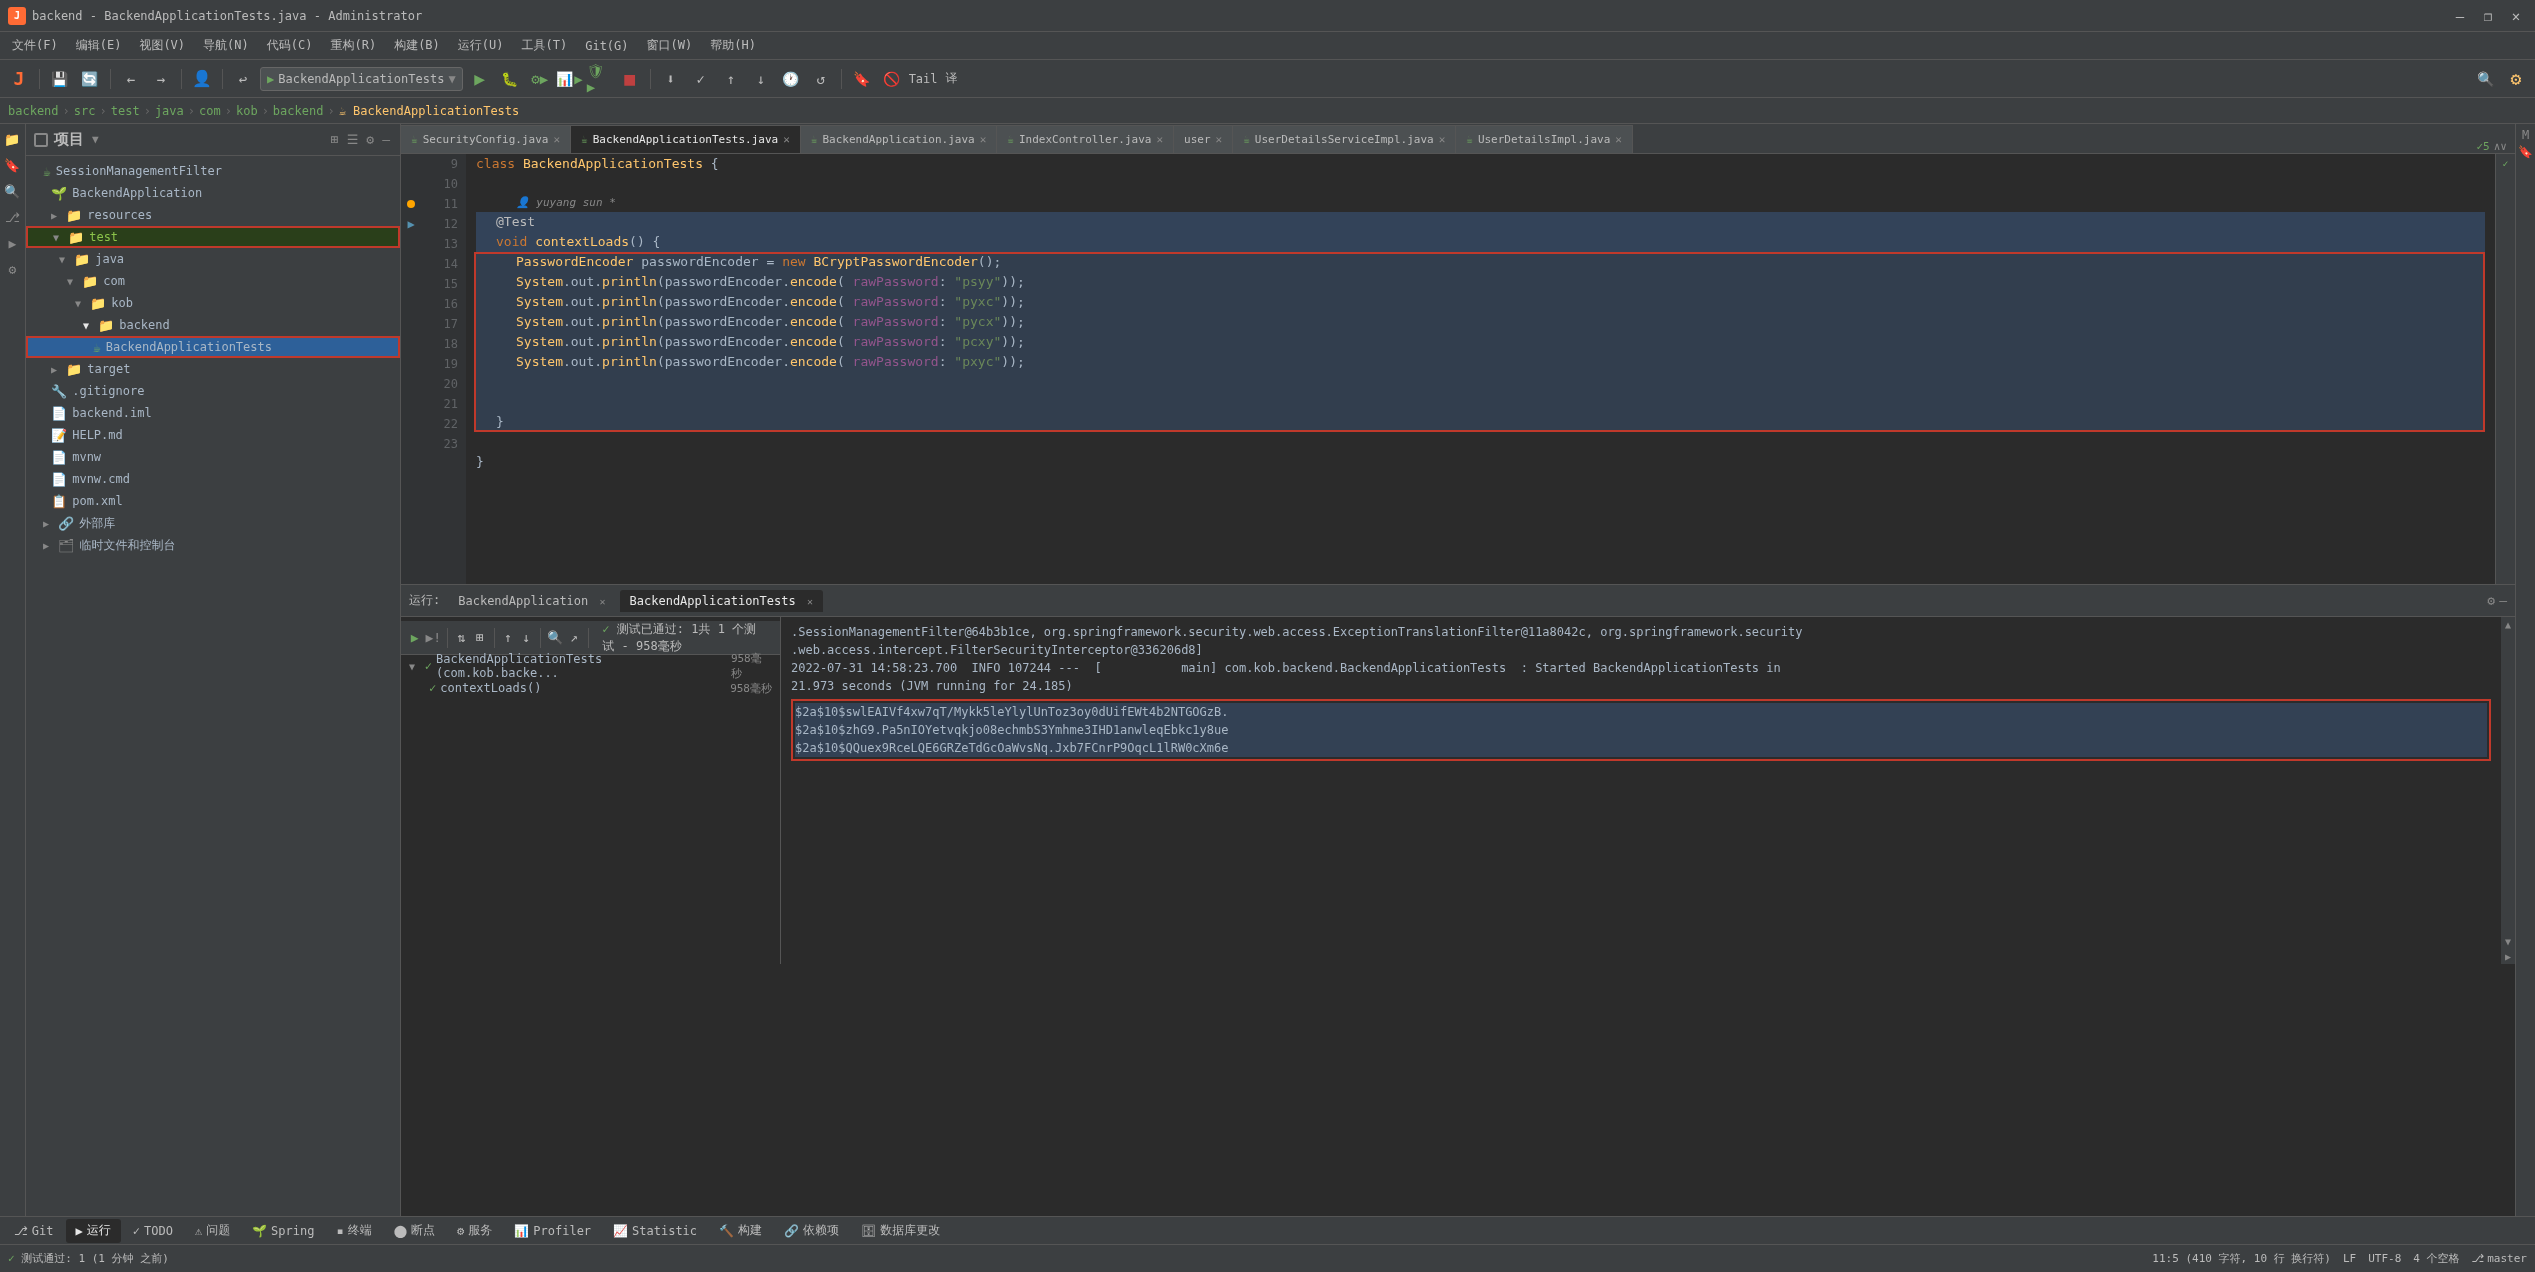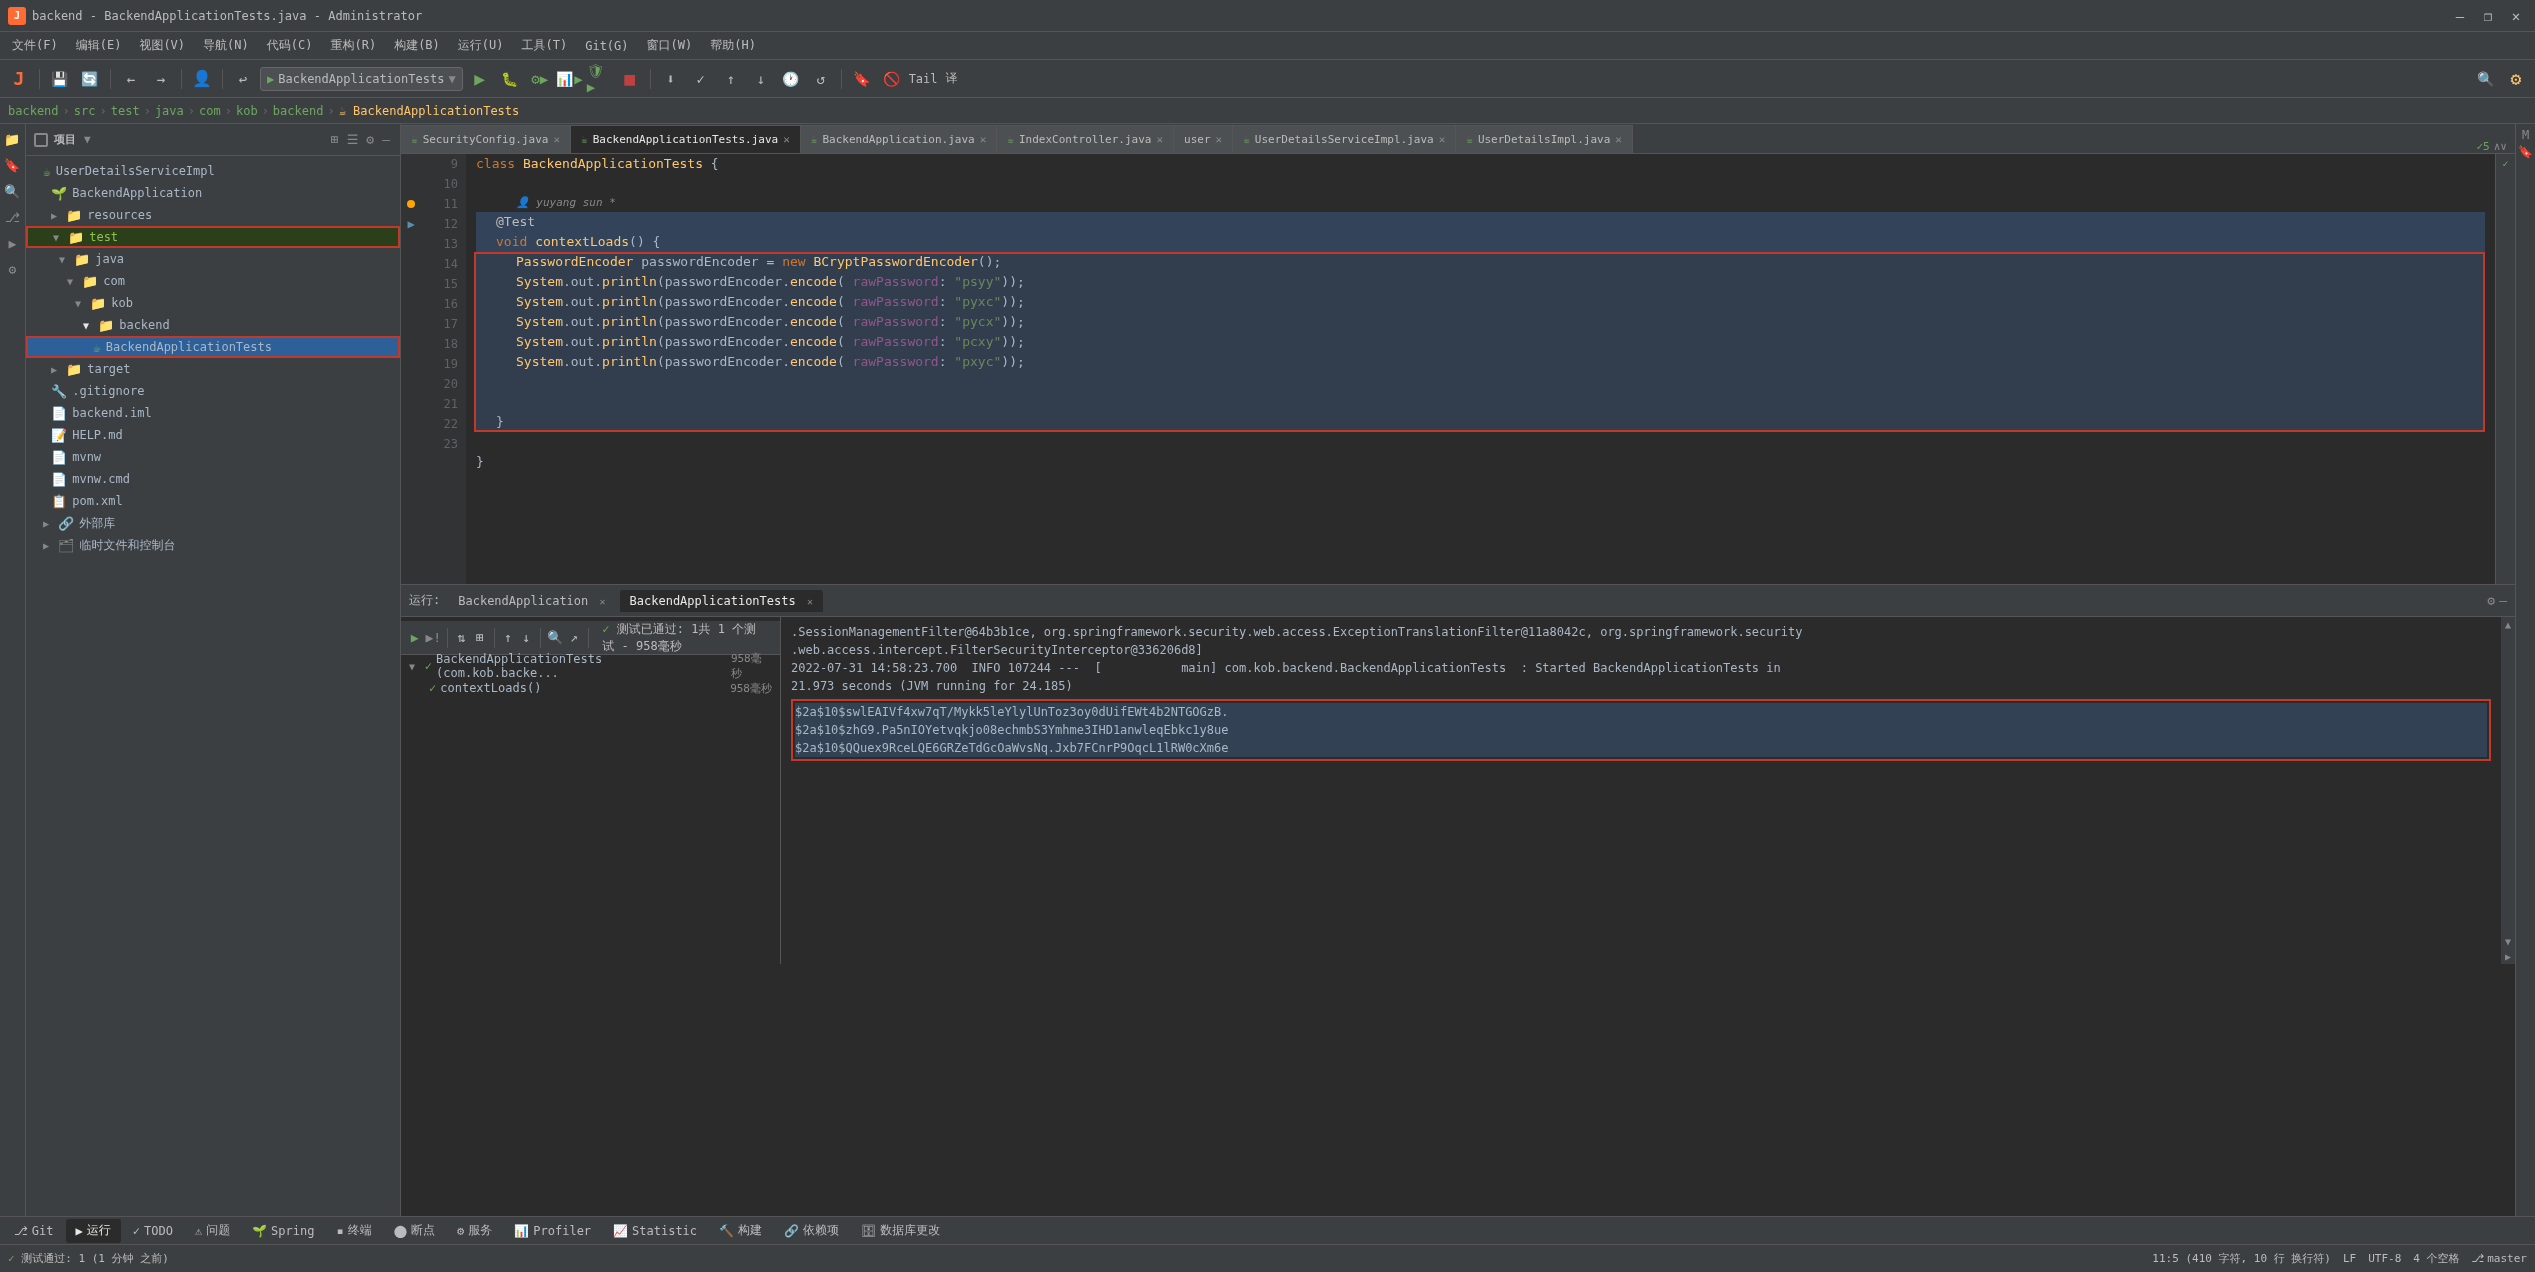--- a/index.html
+++ b/index.html
@@ -133,21 +133,21 @@
       background: #3c3f41;
       display: flex;
       align-items: center;
       justify-content: space-between;
       padding: 0 8px;
       border-bottom: 1px solid #555;
     }
     .sidebar-header-left {
       display: flex; align-items: center; gap: 6px;
     }
-    .sidebar-title { color: #bbb; font-size: 11px; font-weight: bold; }
+    .sidebar-title { color: #bbb; font-size: 15px; font-weight: bold; }
     .sidebar-icons { display: flex; gap: 4px; }
     .sidebar-icon { color: #888; font-size: 13px; cursor: pointer; padding: 2px; }
     .sidebar-content {
       flex: 1;
       overflow-y: auto;
       padding: 4px 0;
     }
     .tree-item {
       display: flex;
       align-items: center;
@@ -572,21 +572,21 @@
         <span class="sidebar-icon">☰</span>
         <span class="sidebar-icon">⚙</span>
         <span class="sidebar-icon">—</span>
       </div>
     </div>
     <div class="sidebar-content">
 
       <div class="tree-item">
         <span class="tree-indent" style="width:8px;"></span>
         <span class="tree-icon java-icon">☕</span>
-        <span>UserDetailsServiceImpl</span>
+        <span>SessionManagementFilter</span>
       </div>
 
       <div class="tree-item">
         <span class="tree-indent" style="width:16px;"></span>
         <span class="tree-icon" style="color:#6da65f;">🌱</span>
         <span>BackendApplication</span>
       </div>
 
       <div class="tree-item">
         <span class="tree-indent" style="width:16px;"></span>

